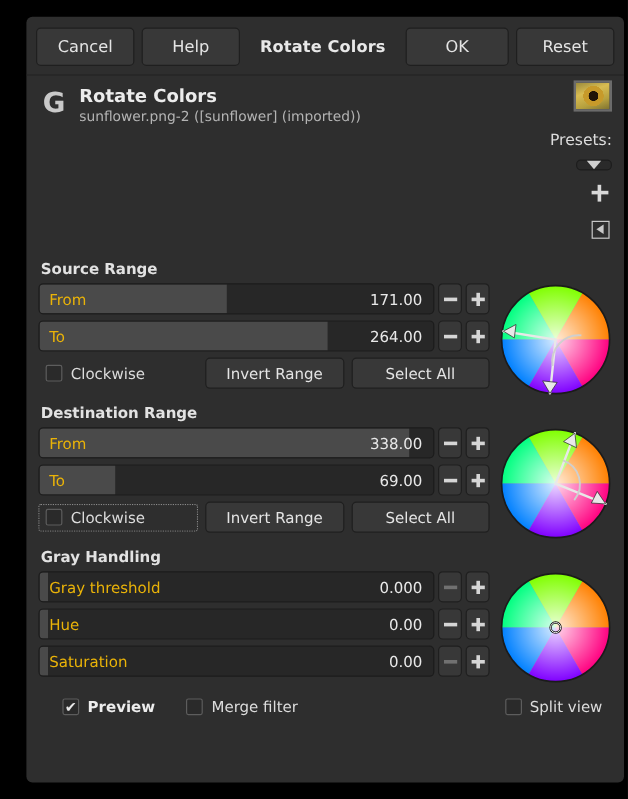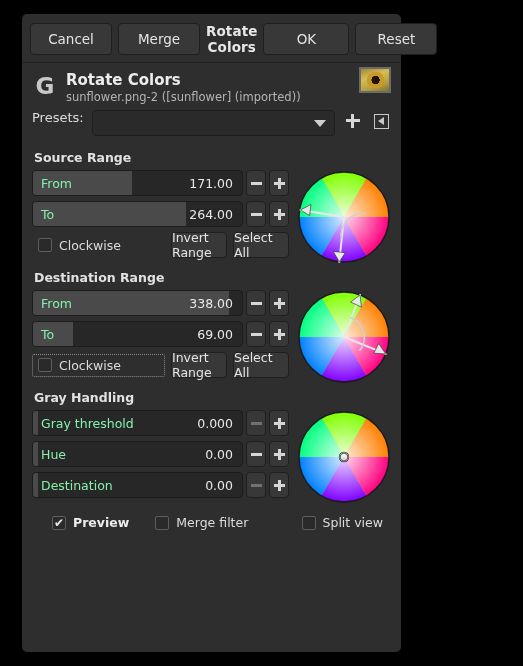--- a/index.html
+++ b/index.html
@@ -5,21 +5,21 @@
   * { box-sizing: border-box; margin: 0; padding: 0; }
   html, body {
     width: 523px; height: 666px;
     background: #000000;
     font-family: "DejaVu Sans", sans-serif;
     overflow: hidden;
   }
   .dialog {
     position: absolute;
     left: 22px; top: 14px;
-    width: 379px; height: 638px;
+    width: 498px; height: 638px;
     background: #2e2e2e;
     border-radius: 5px;
     color: #dcdcdc;
   }
 
   
   .titlebar {
     display: flex;
     align-items: center;
     gap: 6px;
@@ -85,23 +85,24 @@
     border: 2px solid #6b6b6b;
     background:
       radial-gradient(circle at 52% 50%, #201408 0 22%, rgba(0,0,0,0) 23%),
       radial-gradient(circle at 52% 50%, #c79a2a 0 46%, rgba(0,0,0,0) 47%),
       linear-gradient(160deg, #9a8a3c 0%, #d8bc52 35%, #b6a03e 70%, #7f7330 100%);
   }
 
   
   .presets {
     display: flex;
-    align-items: flex-start;
+    align-items: flex-end;
     gap: 8px;
     padding: 4px 10px 6px 10px;
+    flex-direction: column;
   }
   .presets-label { font-size: 13px; color: #dcdcdc; }
   .combo {
     flex: 1;
     height: 26px;
     background: #2a2a2a;
     border: 1px solid #1d1d1d;
     border-radius: 4px;
     display: flex;
     align-items: center;
@@ -172,21 +173,21 @@
   .spin-fill {
     position: absolute;
     left: 0; top: 0; bottom: 0;
     background: #4a4a4a;
   }
   .spin-label {
     position: absolute;
     left: 8px; top: 0; bottom: 0;
     display: flex; align-items: center;
     font-size: 12.5px;
-    color: #86efac;
+    color: #eab308;
   }
   .spin-value {
     position: absolute;
     right: 9px; top: 0; bottom: 0;
     display: flex; align-items: center;
     font-size: 12.5px;
     color: #e8e8e8;
   }
   .step {
     width: 20px; height: 26px;
@@ -295,21 +296,21 @@
   }
   .spacer { flex: 1; }
 </style>
 </head>
 <body>
 
 <div class="dialog">
 
   <div class="titlebar">
     <div class="tbtn wide">Cancel</div>
-    <div class="tbtn wide">Merge</div>
+    <div class="tbtn wide">Help</div>
     <div class="tb-title">Rotate Colors</div>
     <div class="tbtn tbtn-ok">OK</div>
     <div class="tbtn wide">Reset</div>
   </div>
   <div class="hsep"></div>
 
   <div class="identity">
     <div class="gegl-icon">G</div>
     <div class="id-text">
       <div class="id-title">Rotate Colors</div>
@@ -522,21 +523,21 @@
             <span class="minus-g"></span>
           </div>
           <div class="step">
             <span class="plus-g"></span>
           </div>
         </div>
 
         <div class="spin">
           <div class="spin-track">
             <div class="spin-fill" style="width: 2.2%;"></div>
-            <div class="spin-label">Destination</div>
+            <div class="spin-label">Saturation</div>
             <div class="spin-value">0.00</div>
           </div>
           <div class="step dim">
             <span class="minus-g"></span>
           </div>
           <div class="step">
             <span class="plus-g"></span>
           </div>
         </div>
       </div>

